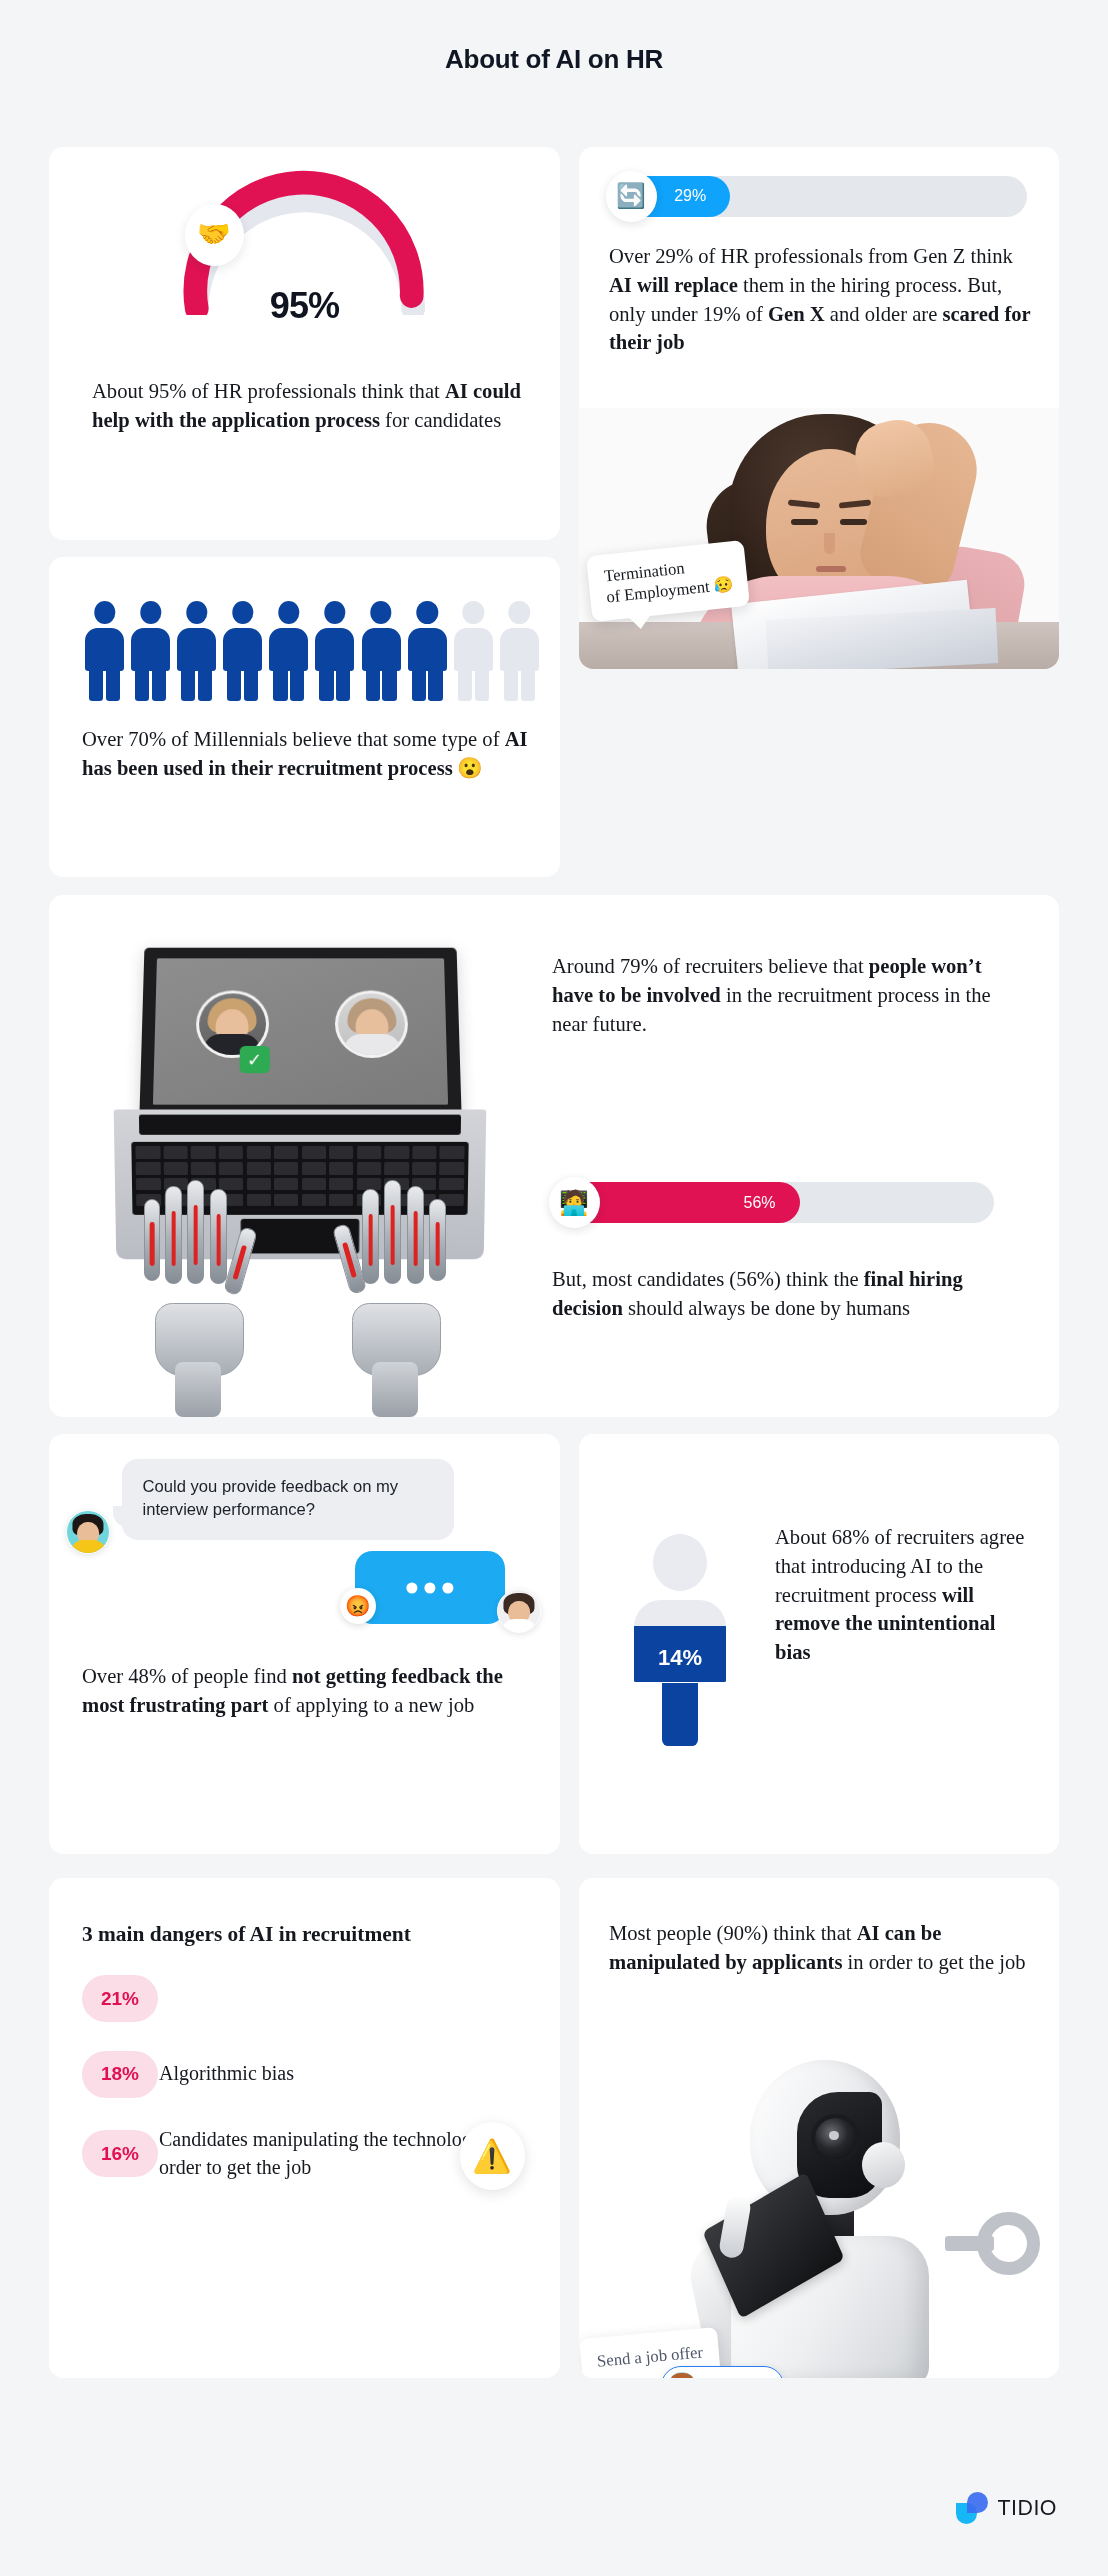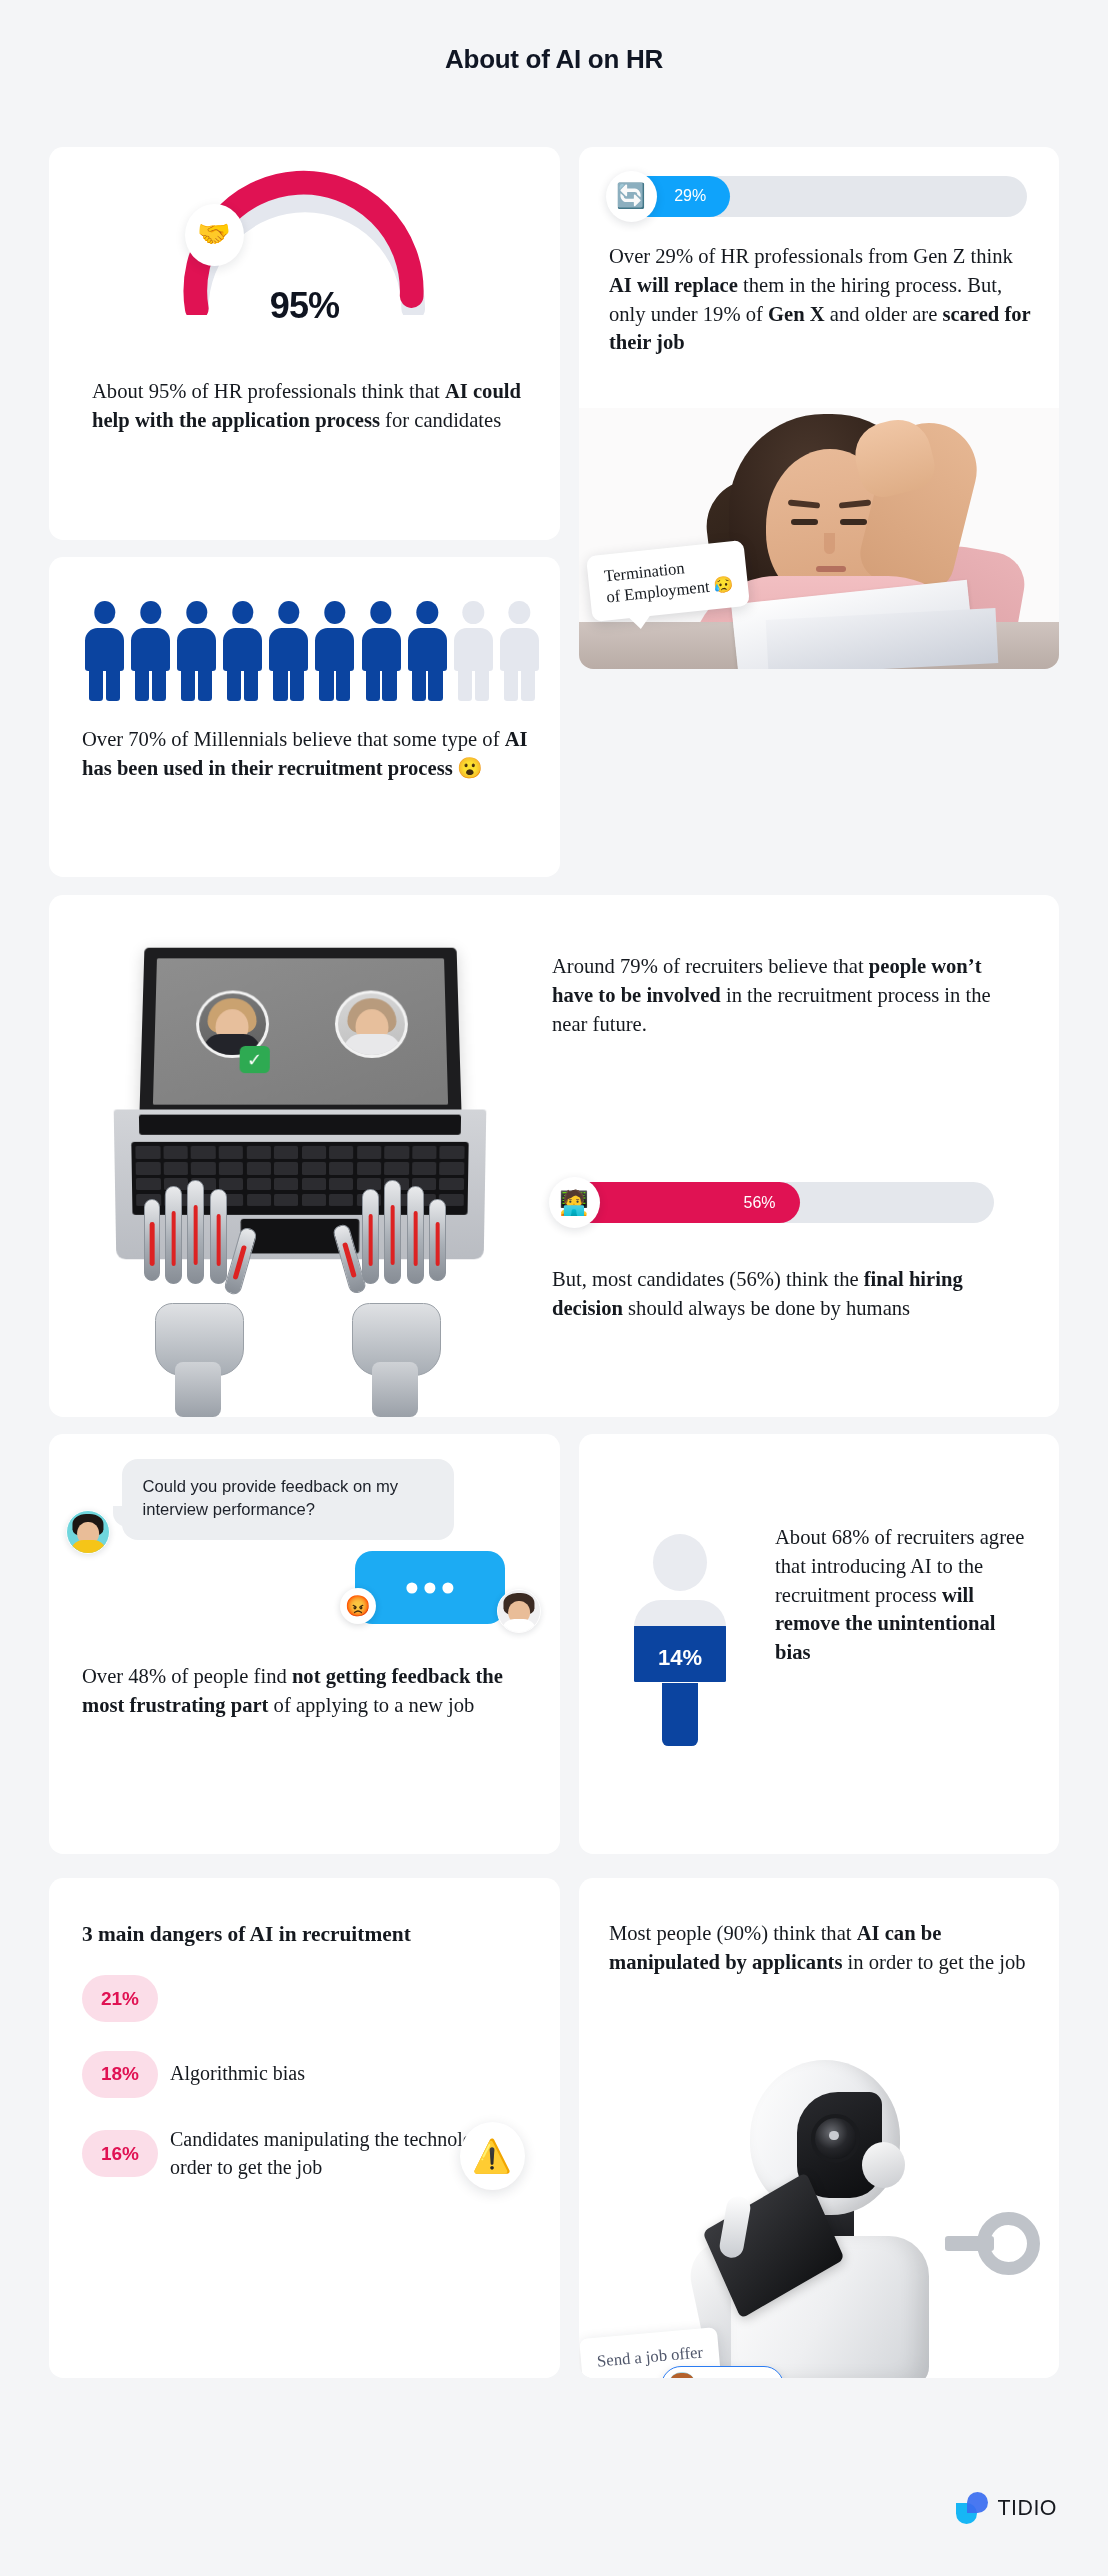--- a/index.html
+++ b/index.html
@@ -388,21 +388,21 @@
   #card-bias .copy { position: absolute; left: 196px; top: 89px; width: 253px; }
 
   
   #card-dangers { left: 49px; top: 1878px; width: 511px; height: 500px; }
   .dangers-title {
     position: absolute; left: 33px; top: 44px; width: 443px;
     font-family: "Liberation Serif", serif;
     font-weight: 700; font-size: 21.4px; color: #15191f;
   }
   .danger-list { position: absolute; left: 33px; top: 97px; width: 448px; }
-  .danger-row { display: flex; align-items: center; gap: 12px; margin-bottom: 28.5px; }
+  .danger-row { display: flex; align-items: center; gap: 1px; margin-bottom: 28.5px; }
   .pct-pill {
     flex: 0 0 auto;
     min-width: 76px; height: 47px;
     border-radius: 24px;
     background: #fbdde8;
     display: flex; align-items: center; justify-content: center;
     font-family: "Liberation Sans", sans-serif;
     font-weight: 700; font-size: 19px; color: #e01253;
   }
   .danger-text {

